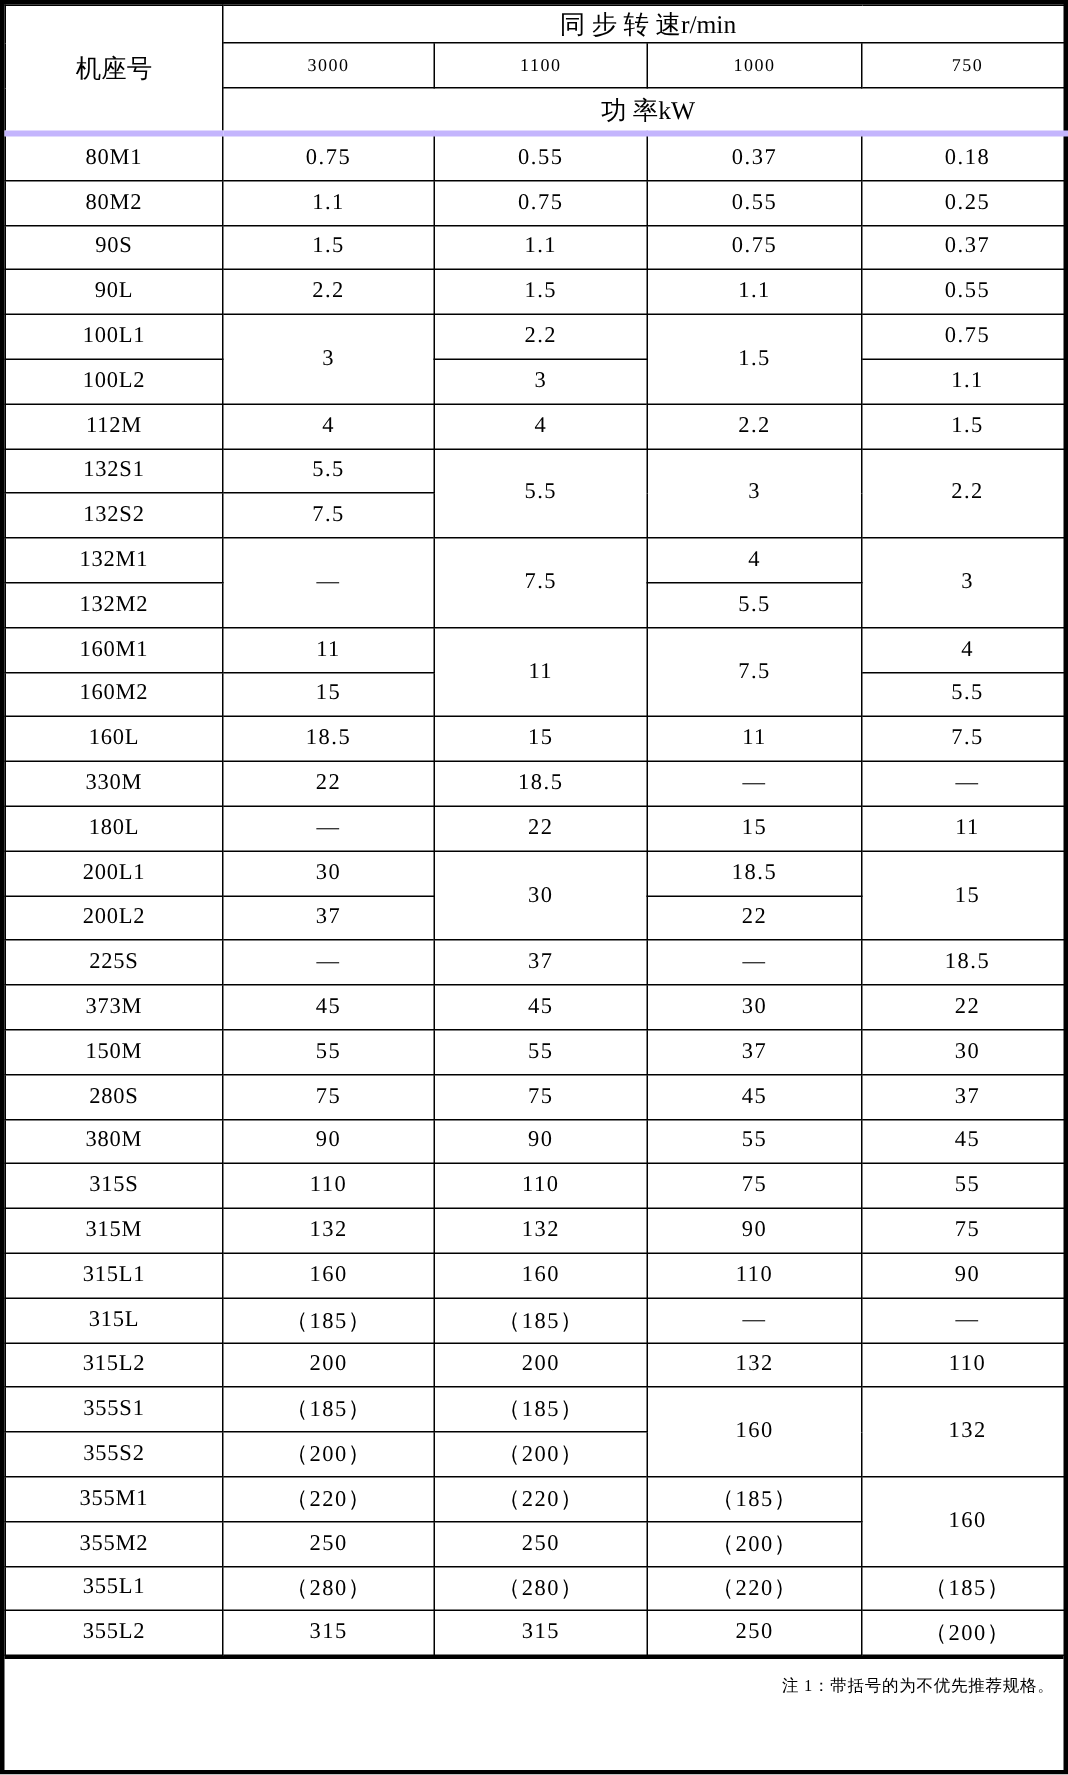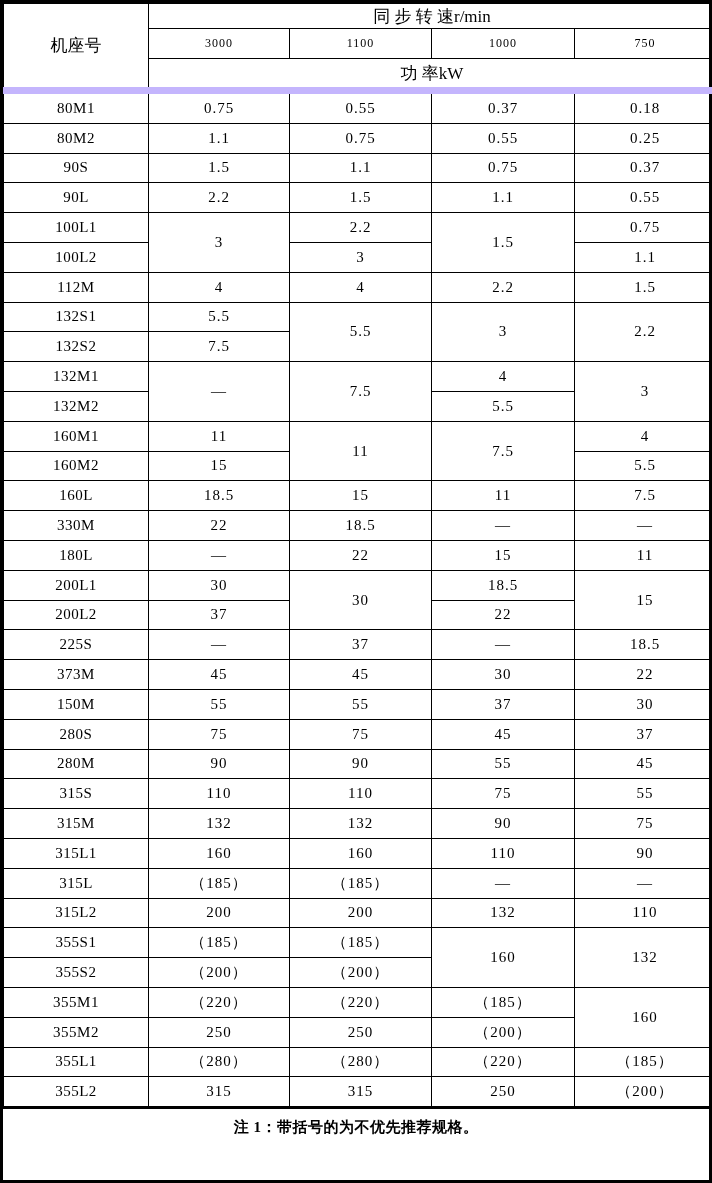--- a/index.html
+++ b/index.html
@@ -34,38 +34,37 @@
     vertical-align: middle;
     font-weight: normal;
     padding: 0;
     overflow: hidden;
     white-space: nowrap;
   }
   thead tr.r1 th { height: 24px; font-size: 17px; }
   thead tr.r2 th { height: 29px; font-size: 12px; letter-spacing: 1px; }
   thead tr.r3 th { height: 28px; font-size: 17px; }
   thead th.frame-head { font-size: 18px; }
-  thead th.thick-bottom { border-bottom: 7px solid #c4b5fd; }
+  thead th.thick-bottom { border-bottom: 4px solid #c4b5fd; }
   tbody td {
     height: 28.8px;
     font-size: 15px;
     letter-spacing: 1px;
   }
   tbody td.frame {
     letter-spacing: 0.5px;
   }
   .notes {
     border-top: 2px solid #000000;
     flex: 1;
     padding: 2px 6px 0 6px;
-    font-size: 15px;
+    font-size: 11px;
     line-height: 33px;
-    text-align: center;
+    text-align: right;
     letter-spacing: 0.5px;
-    font-weight: bold;
   }
 </style>
 </head>
 <body>
 
 <div class="sheet">
   <table class="spec">
     <colgroup>
       <col style="width:145px">
       <col style="width:141px">
@@ -225,21 +224,21 @@
           <td>30</td>
         </tr>
         <tr>
           <td class="frame">280S</td>
           <td>75</td>
           <td>75</td>
           <td>45</td>
           <td>37</td>
         </tr>
         <tr>
-          <td class="frame">280M</td>
+          <td class="frame">380M</td>
           <td>90</td>
           <td>90</td>
           <td>55</td>
           <td>45</td>
         </tr>
         <tr>
           <td class="frame">315S</td>
           <td>110</td>
           <td>110</td>
           <td>75</td>

